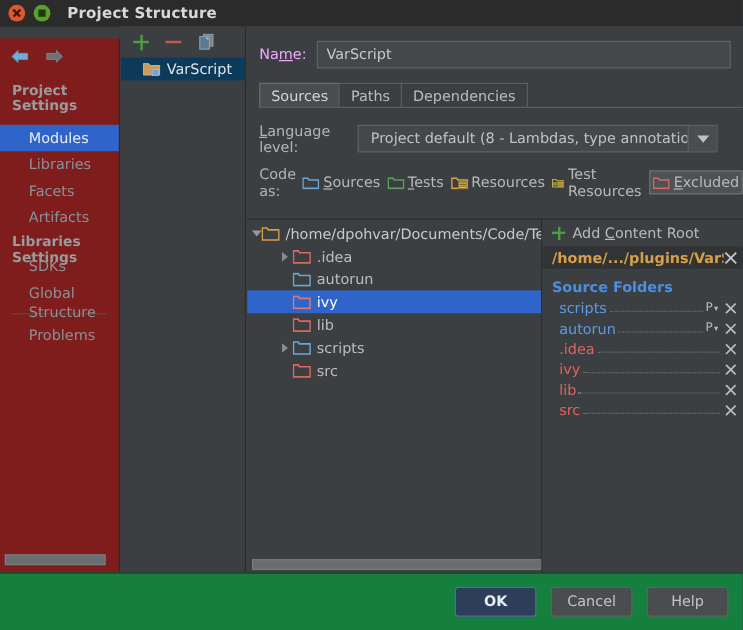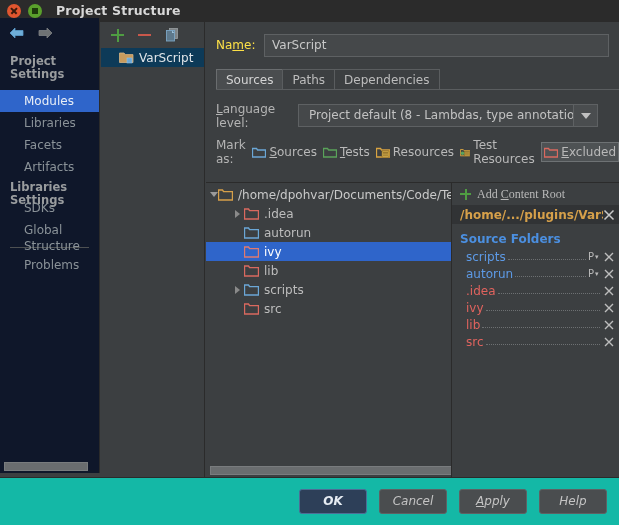--- a/index.html
+++ b/index.html
@@ -32,22 +32,22 @@
     content: ""; position: absolute; left: 4px; top: 4px; width: 6px; height: 6px;
     background: #1e3a0c;
   }
   .wtitle {
     margin-left: 14px; font-size: 12.5px; font-weight: bold; color: #d8d8d8;
     letter-spacing: 0.2px;
   }
 
   
   .sidebar {
-    position: absolute; left: 0; top: 18px; width: 100px; height: 455px;
-    background: #0f172a; border-right: 1px solid #2b2b2b;
+    position: absolute; left: 0; top: 32px; width: 100px; height: 455px;
+    background: #7f1d1d; border-right: 1px solid #2b2b2b;
   }
   .navbar { height: 30px; display: flex; align-items: center; padding-left: 8px; gap: 12px; }
   .navarrow { width: 17px; height: 14px; }
   .navlist { padding-top: 4px; }
   .nav-group {
     font-size: 11.5px; font-weight: bold; color: #999c9e;
     padding: 3px 0 3px 10px; height: 19px; line-height: 13px;
   }
   .nav-item {
     font-size: 12px; color: #8a9298;
@@ -74,21 +74,21 @@
     height: 19px; display: flex; align-items: center; gap: 5px; padding-left: 18px;
     font-size: 12px; color: #bbbbbb;
   }
   .mod-item.selected { background: #0d3a58; color: #dfe4e8; }
 
   
   .editor {
     position: absolute; left: 206px; top: 22px; right: 0; height: 455px; background: #3c3f41;
   }
   .name-row { display: flex; align-items: center; height: 24px; margin: 11px 10px 0 10px; }
-  .name-label { width: 48px; font-size: 12px; color: #fde047; }
+  .name-label { width: 48px; font-size: 12px; color: #f0abfc; }
   .name-label u { text-decoration: underline; }
   .name-input {
     flex: 1; height: 23px; background: #45484a; border: 1px solid #5e6163;
     color: #c8c8c8; font-size: 12px; padding: 0 7px; line-height: 21px;
     font-family: "DejaVu Sans", sans-serif;
   }
 
   .tabs { display: flex; align-items: flex-end; height: 22px; margin: 11px 0 0 10px; position: relative; }
   .tab {
     height: 21px; line-height: 20px; padding: 0 9px; font-size: 12px; color: #bcbcbc;
@@ -137,21 +137,21 @@
   .tri { width: 0; height: 0; }
   .tri.down { border-left: 4.5px solid transparent; border-right: 4.5px solid transparent; border-top: 5px solid #9a9a9a; }
   .tri.right { border-top: 4.5px solid transparent; border-bottom: 4.5px solid transparent; border-left: 5px solid #8a8a8a; }
   .folder { width: 15px; height: 12px; position: relative; margin-right: 5px; flex: none; }
   .tlabel { color: #bdbdbd; }
   .treerow.selected .tlabel { color: #ffffff; }
 
   .rootpane { flex: 1; background: #3c3f41; border-top: 1px solid #2b2b2b; position: relative; overflow: hidden; }
   .addroot {
     height: 22px; display: flex; align-items: center; gap: 6px; padding-left: 8px;
-    font-size: 12px; color: #b9b9b9; font-family: Liberation Serif, serif;
+    font-size: 12px; color: #b9b9b9;
   }
   .addroot .ic-plus { width: 11px; height: 11px; }
   .addroot .ic-plus::before { top: 4.5px; width: 11px; }
   .addroot .ic-plus::after { left: 4.5px; height: 11px; }
   .roothdr {
     height: 19px; background: #313335; display: flex; align-items: center;
     padding: 0 4px 0 8px; font-size: 12px; font-weight: bold; color: #d6a04a;
   }
   .roothdr .ttl { flex: 1; white-space: nowrap; overflow: hidden; }
   .sect-title { font-size: 12px; font-weight: bold; padding: 8px 0 2px 8px; }
@@ -165,22 +165,22 @@
   .pmark { width: 14px; font-size: 10px; color: #b9b9b9; display: flex; align-items: center; gap: 1px; }
   .xbtn { width: 13px; display: flex; align-items: center; justify-content: center; }
 
   
   .hscroll-track { position: absolute; left: 0; right: 0; bottom: 0; height: 13px; background: #3c3f41; }
   .hscroll-thumb { position: absolute; height: 9px; top: 2px; background: #6a6d6f; border: 1px solid #797c7e; }
 
   
   .bottombar {
     position: absolute; left: 0; bottom: 0; width: 619px; height: 48px;
-    background: #14b8a6; border-top: 1px solid #2b2b2b;
-    display: flex; align-items: center; justify-content: flex-end; padding-right: 12px; gap: 12px; font-style: italic;
+    background: #15803d; border-top: 1px solid #2b2b2b;
+    display: flex; align-items: center; justify-content: flex-end; padding-right: 12px; gap: 12px;
   }
   .btn {
     min-width: 68px; height: 25px; line-height: 23px; text-align: center;
     font-size: 12px; color: #c4c4c4; background: #4a4d4f;
     border: 1px solid #5e6163; border-radius: 3px; padding: 0 10px;
     font-family: "DejaVu Sans", sans-serif;
   }
   .btn.primary { background: #2d3f58; border-color: #4d6d96; color: #e6ecf3; font-weight: bold; }
   .btn u { text-decoration: underline; }
 </style>
@@ -255,21 +255,21 @@
       <div class="lang-label"><u>L</u>anguage level:</div>
       <div class="combo">
         <div class="combo-text">Project default (8 - Lambdas, type annotations etc.)</div>
         <div class="combo-arrow">
           <div style="width:0;height:0;border-left:5px solid transparent;border-right:5px solid transparent;border-top:6px solid #c0c0c0;"></div>
         </div>
       </div>
     </div>
 
     <div class="mark-row">
-      <div class="mark-label">Mark as:</div>
+      <div class="mark-label">Code as:</div>
 
       <div class="mark-btn">
         <svg width="14" height="11" viewBox="0 0 14 11">
           <path d="M0.5 1.5 L4.5 1.5 L5.6 3 L13.5 3 L13.5 10 L0.5 10 Z" fill="none" stroke="#6ba7d6" stroke-width="1.3"></path>
         </svg>
         <span><u>S</u>ources</span>
       </div>
 
       <div class="mark-btn">
         <svg width="14" height="11" viewBox="0 0 14 11">
@@ -458,17 +458,16 @@
     </div>
   </div>
 
   <div style="position:absolute;left:0;top:460px;width:100px;height:13px;">
     <div class="hscroll-thumb" style="left:4px;width:84px;"></div>
   </div>
 
   <div class="bottombar">
     <div class="btn primary">OK</div>
     <div class="btn">Cancel</div>
-    <div class="btn"><u>A</u>pply</div>
     <div class="btn">Help</div>
   </div>
 
 </div>
 
 </body></html>

